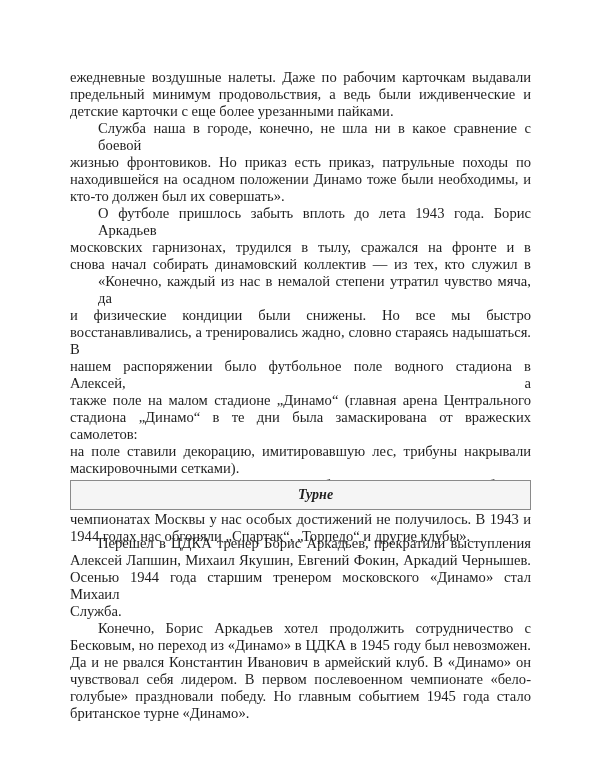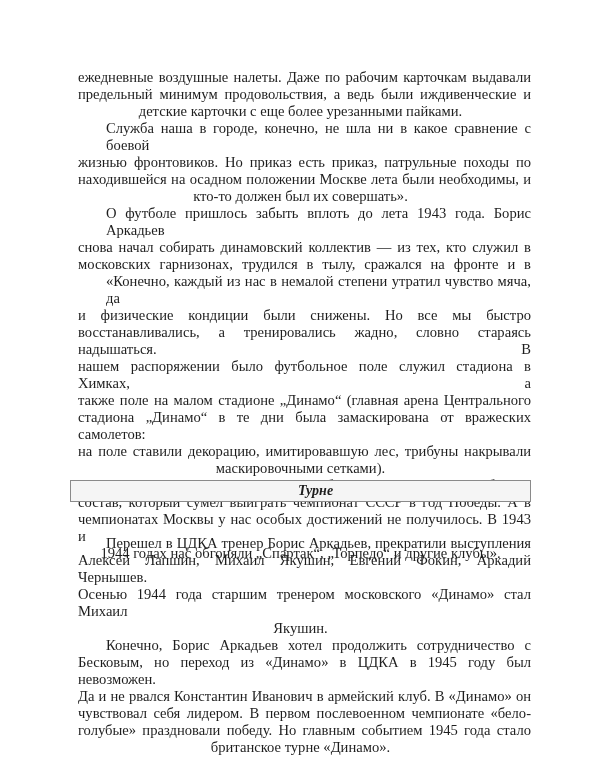--- a/index.html
+++ b/index.html
@@ -18,33 +18,32 @@
     left: 70px;
     width: 461px;
     font-family: "Liberation Serif", serif;
     font-size: 14.6px;
     line-height: 17px;
     color: var(--text-color, #1e1e1e);
   }
   .text-block.top { top: 69px; }
   .text-block.bottom { top: 535px; }
   .paragraph { margin: 0; }
-  .line { text-align: center; }
+  .line { text-align: left; }
   .line.jfull {
     text-align: justify;
     text-align-last: justify;
-    margin-left: 8px;
   }
   .line.ind { padding-left: 28px; }
   .section-box {
     position: absolute;
     left: 70px;
     top: 480px;
     width: 461px;
-    height: 22px;
+    height: 30px;
     box-sizing: border-box;
     border: 1px solid var(--box-border, #8a8a8a);
     background: var(--box-bg, #f5f5f5);
     display: flex;
     align-items: center;
     justify-content: center;
     padding-left: 30px;
   }
   .section-label {
     font-family: "Liberation Serif", serif;
@@ -59,33 +58,33 @@
 
 <div class="text-block top">
     <div class="paragraph">
       <div class="line jfull">ежедневные воздушные налеты. Даже по рабочим карточкам выдавали</div>
       <div class="line jfull">предельный минимум продовольствия, а ведь были иждивенческие и</div>
       <div class="line">детские карточки с еще более урезанными пайками.</div>
     </div>
     <div class="paragraph">
       <div class="line jfull ind">Служба наша в городе, конечно, не шла ни в какое сравнение с боевой</div>
       <div class="line jfull">жизнью фронтовиков. Но приказ есть приказ, патрульные походы по</div>
-      <div class="line jfull">находившейся на осадном положении Москве лета были необходимы, и</div>
+      <div class="line jfull">находившейся на осадном положении Динамо тоже были необходимы, и</div>
       <div class="line">кто-то должен был их совершать».</div>
     </div>
     <div class="paragraph">
       <div class="line jfull ind">О футболе пришлось забыть вплоть до лета 1943 года. Борис Аркадьев</div>
+      <div class="line jfull">московских гарнизонах, трудился в тылу, сражался на фронте и в</div>
       <div class="line jfull">снова начал собирать динамовский коллектив — из тех, кто служил в</div>
-      <div class="line jfull">московских гарнизонах, трудился в тылу, сражался на фронте и в</div>
     </div>
     <div class="paragraph">
       <div class="line jfull ind">«Конечно, каждый из нас в немалой степени утратил чувство мяча, да</div>
       <div class="line jfull">и физические кондиции были снижены. Но все мы быстро</div>
       <div class="line jfull">восстанавливались, а тренировались жадно, словно стараясь надышаться. В</div>
-      <div class="line jfull">нашем распоряжении было футбольное поле служил стадиона в Химках, а</div>
+      <div class="line jfull">нашем распоряжении было футбольное поле водного стадиона в Алексей, а</div>
       <div class="line jfull">также поле на малом стадионе „Динамо“ (главная арена Центрального</div>
       <div class="line jfull">стадиона „Динамо“ в те дни была замаскирована от вражеских самолетов:</div>
       <div class="line jfull">на поле ставили декорацию, имитировавшую лес, трибуны накрывали</div>
       <div class="line">маскировочными сетками).</div>
     </div>
     <div class="paragraph">
       <div class="line jfull ind">В сущности, лишь в 1944 году собрался тот динамовский боевой</div>
       <div class="line jfull">состав, который сумел выиграть чемпионат СССР в год Победы. А в</div>
       <div class="line jfull">чемпионатах Москвы у нас особых достижений не получилось. В 1943 и</div>
       <div class="line">1944 годах нас обгоняли „Спартак“, „Торпедо“ и другие клубы».</div>
@@ -94,21 +93,21 @@
 
 <div class="section-box">
   <span class="section-label">Турне</span>
 </div>
 
 <div class="text-block bottom">
     <div class="paragraph">
       <div class="line jfull ind">Перешел в ЦДКА тренер Борис Аркадьев, прекратили выступления</div>
       <div class="line jfull">Алексей Лапшин, Михаил Якушин, Евгений Фокин, Аркадий Чернышев.</div>
       <div class="line jfull">Осенью 1944 года старшим тренером московского «Динамо» стал Михаил</div>
-      <div class="line">Якушин.</div>
+      <div class="line">Служба.</div>
     </div>
     <div class="paragraph">
       <div class="line jfull ind">Конечно, Борис Аркадьев хотел продолжить сотрудничество с</div>
       <div class="line jfull">Бесковым, но переход из «Динамо» в ЦДКА в 1945 году был невозможен.</div>
       <div class="line jfull">Да и не рвался Константин Иванович в армейский клуб. В «Динамо» он</div>
       <div class="line jfull">чувствовал себя лидером. В первом послевоенном чемпионате «бело-</div>
       <div class="line jfull">голубые» праздновали победу. Но главным событием 1945 года стало</div>
       <div class="line">британское турне «Динамо».</div>
     </div>
   </div>

